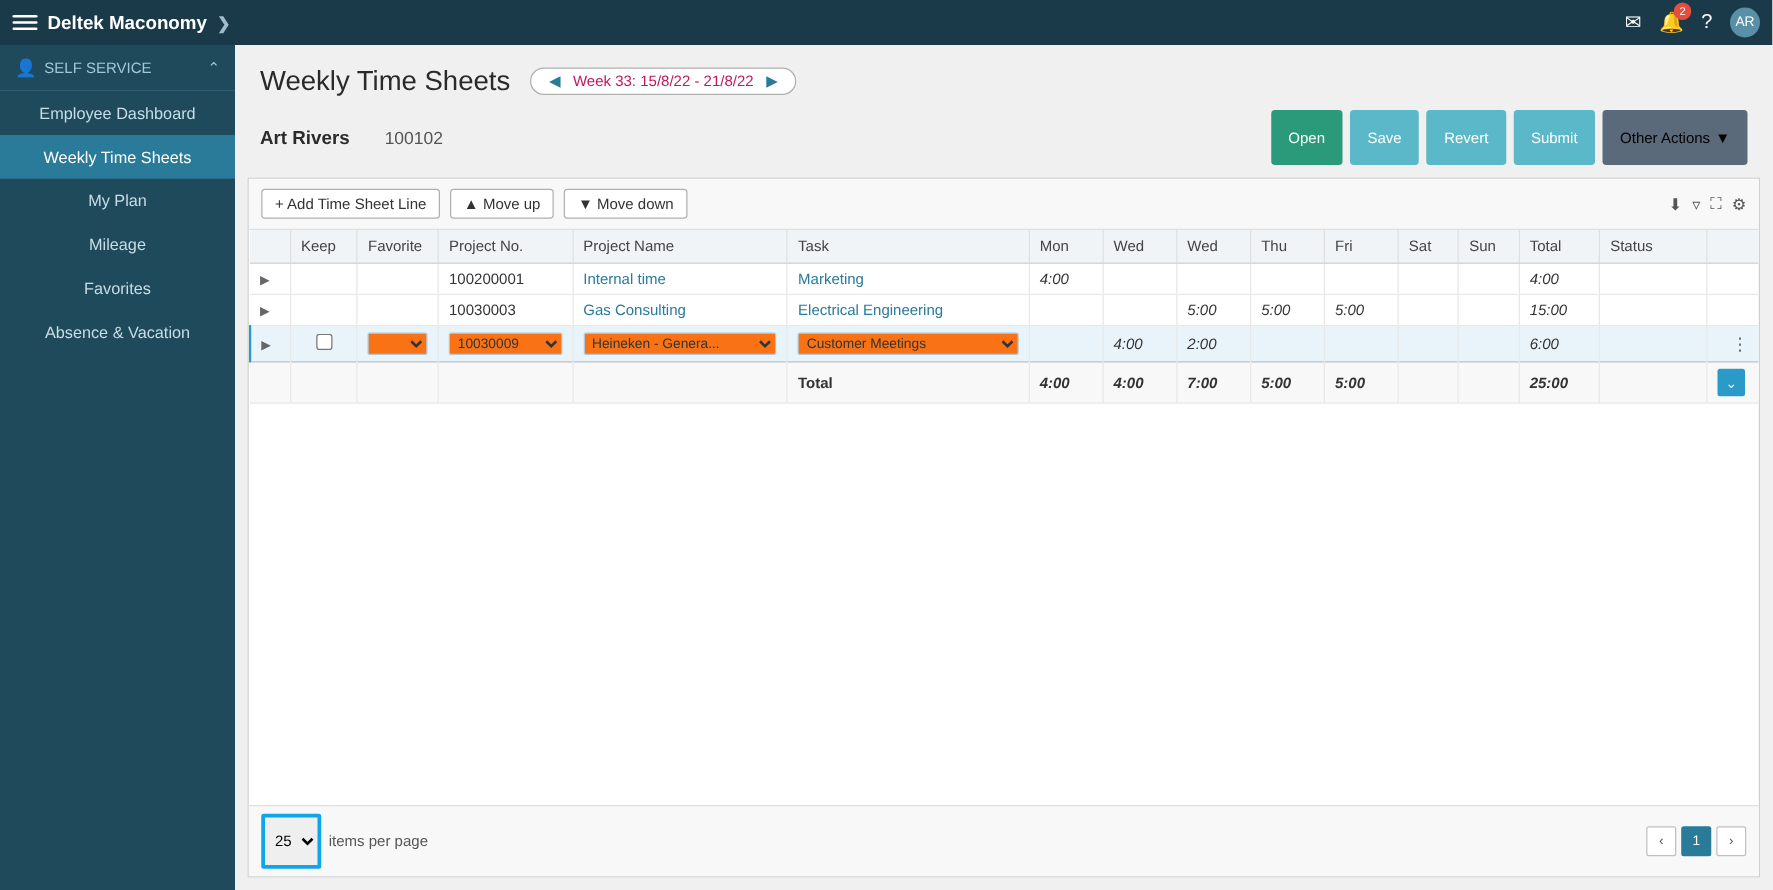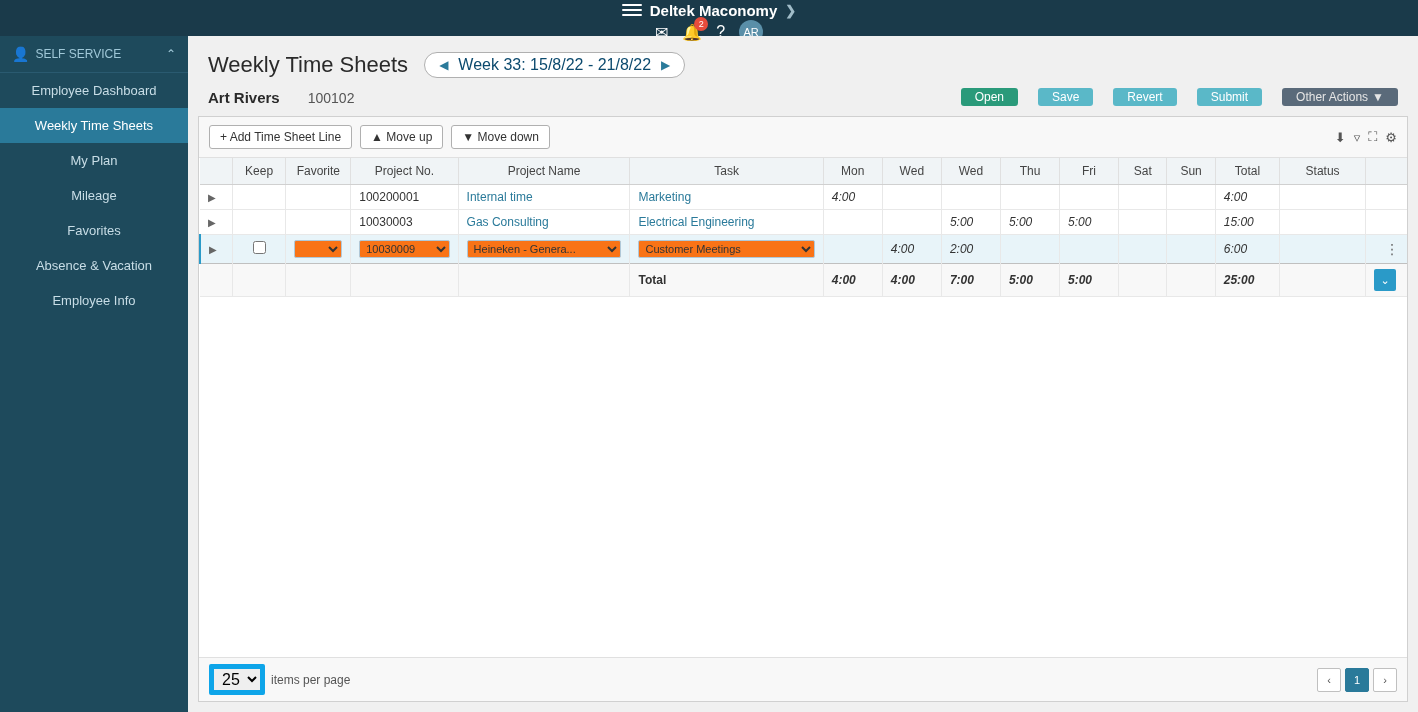--- a/index.html
+++ b/index.html
@@ -7,21 +7,20 @@
 
     
     .top-bar {
       background: #1a3a4a;
       height: 36px;
       display: flex;
       align-items: center;
       justify-content: space-between;
       padding: 0 10px;
       flex-shrink: 0;
-      flex-direction: column;
     }
     .top-bar-left {
       display: flex;
       align-items: center;
       gap: 8px;
       color: white;
       font-size: 15px;
       font-weight: bold;
     }
     .hamburger-icon {
@@ -124,53 +123,52 @@
       border: 1px solid #b0b0b0;
       border-radius: 16px;
       background: white;
       padding: 3px 10px;
     }
     .week-nav-btn {
       background: none; border: none;
       color: #2a7a9a; font-size: 12px; cursor: pointer; padding: 0 4px;
     }
     .week-label {
-      font-size: 16px; color: #0c4a6e; padding: 0 6px;
+      font-size: 12px; color: #be185d; padding: 0 6px;
     }
 
     
     .emp-bar {
       display: flex;
       align-items: center;
       justify-content: space-between;
       padding: 10px 20px;
       background: #f0f0f0;
     }
     .emp-info {
       display: flex; align-items: baseline; gap: 28px;
     }
     .emp-name { font-size: 15px; color: #2a2a2a; font-weight: bold; }
     .emp-id { font-size: 14px; color: #555; text-align: center; }
     .action-btns {
       display: flex; gap: 6px;
     }
     .btn {
-      padding: 2px 14px;
+      padding: 15px 14px;
       border-radius: 3px;
       border: none;
       font-size: 12px;
       cursor: pointer;
-      margin-left: 14px;
     }
     .btn-open { background: #2a9a7a; color: white; }
     .btn-save { background: #5ab8c8; color: white; }
     .btn-revert { background: #5ab8c8; color: white; }
     .btn-submit { background: #5ab8c8; color: white; }
     .btn-other {
-      background: #5a6a7a; color: #e5e5e5;
+      background: #5a6a7a; color: #000000;
       display: flex; align-items: center; gap: 4px;
     }
 
     
     .timesheet-area {
       flex: 1;
       background: white;
       margin: 0 10px 10px 10px;
       border: 1px solid #d0d0d0;
       display: flex;
@@ -209,21 +207,21 @@
     table {
       width: 100%;
       border-collapse: collapse;
       font-size: 12px;
     }
     thead th {
       background: #f0f4f6;
       border-bottom: 1px solid #d0d0d0;
       border-right: 1px solid #e0e0e0;
       padding: 6px 8px;
-      text-align: center;
+      text-align: left;
       color: #444;
       font-weight: normal;
       white-space: nowrap;
       margin-left: 36px;
     }
     thead th:last-child { border-right: none; }
     tbody tr { border-bottom: 1px solid #e8e8e8; }
     tbody td {
       padding: 5px 8px;
       border-right: 1px solid #e8e8e8;
@@ -268,24 +266,24 @@
       justify-content: space-between;
       padding: 6px 10px;
       border-top: 1px solid #e0e0e0;
       background: #f8f8f8;
       font-size: 12px;
       color: #555;
     }
     .ts-footer-left { display: flex; align-items: center; gap: 6px; }
     .ts-footer-right { display: flex; align-items: center; gap: 4px; }
     .per-page-select {
-      border: 5px solid #0ea5e9;
+      border: 3px solid #0ea5e9;
       border-radius: 2px;
-      font-size: 16px;
-      padding: 1px 4px;
+      font-size: 12px;
+      padding: 11px 4px;
     }
     .page-btn {
       width: 24px; height: 24px;
       border: 1px solid #c0c0c0;
       background: white;
       border-radius: 2px;
       cursor: pointer;
       font-size: 11px;
       display: flex; align-items: center; justify-content: center;
       color: #555;
@@ -341,23 +339,20 @@
       <span>My Plan</span>
     </div>
     <div class="sidebar-item">
       <span>Mileage</span>
     </div>
     <div class="sidebar-item">
       <span>Favorites</span>
     </div>
     <div class="sidebar-item">
       <span>Absence &amp; Vacation</span>
-    </div>
-    <div class="sidebar-item">
-      <span>Employee Info</span>
     </div>
   </div>
 
   <div class="content">
 
     <div class="page-header">
       <h1 class="page-title">Weekly Time Sheets</h1>
       <div class="week-nav">
         <button class="week-nav-btn">◀</button>
         <span class="week-label">Week 33: 15/8/22 - 21/8/22</span>

